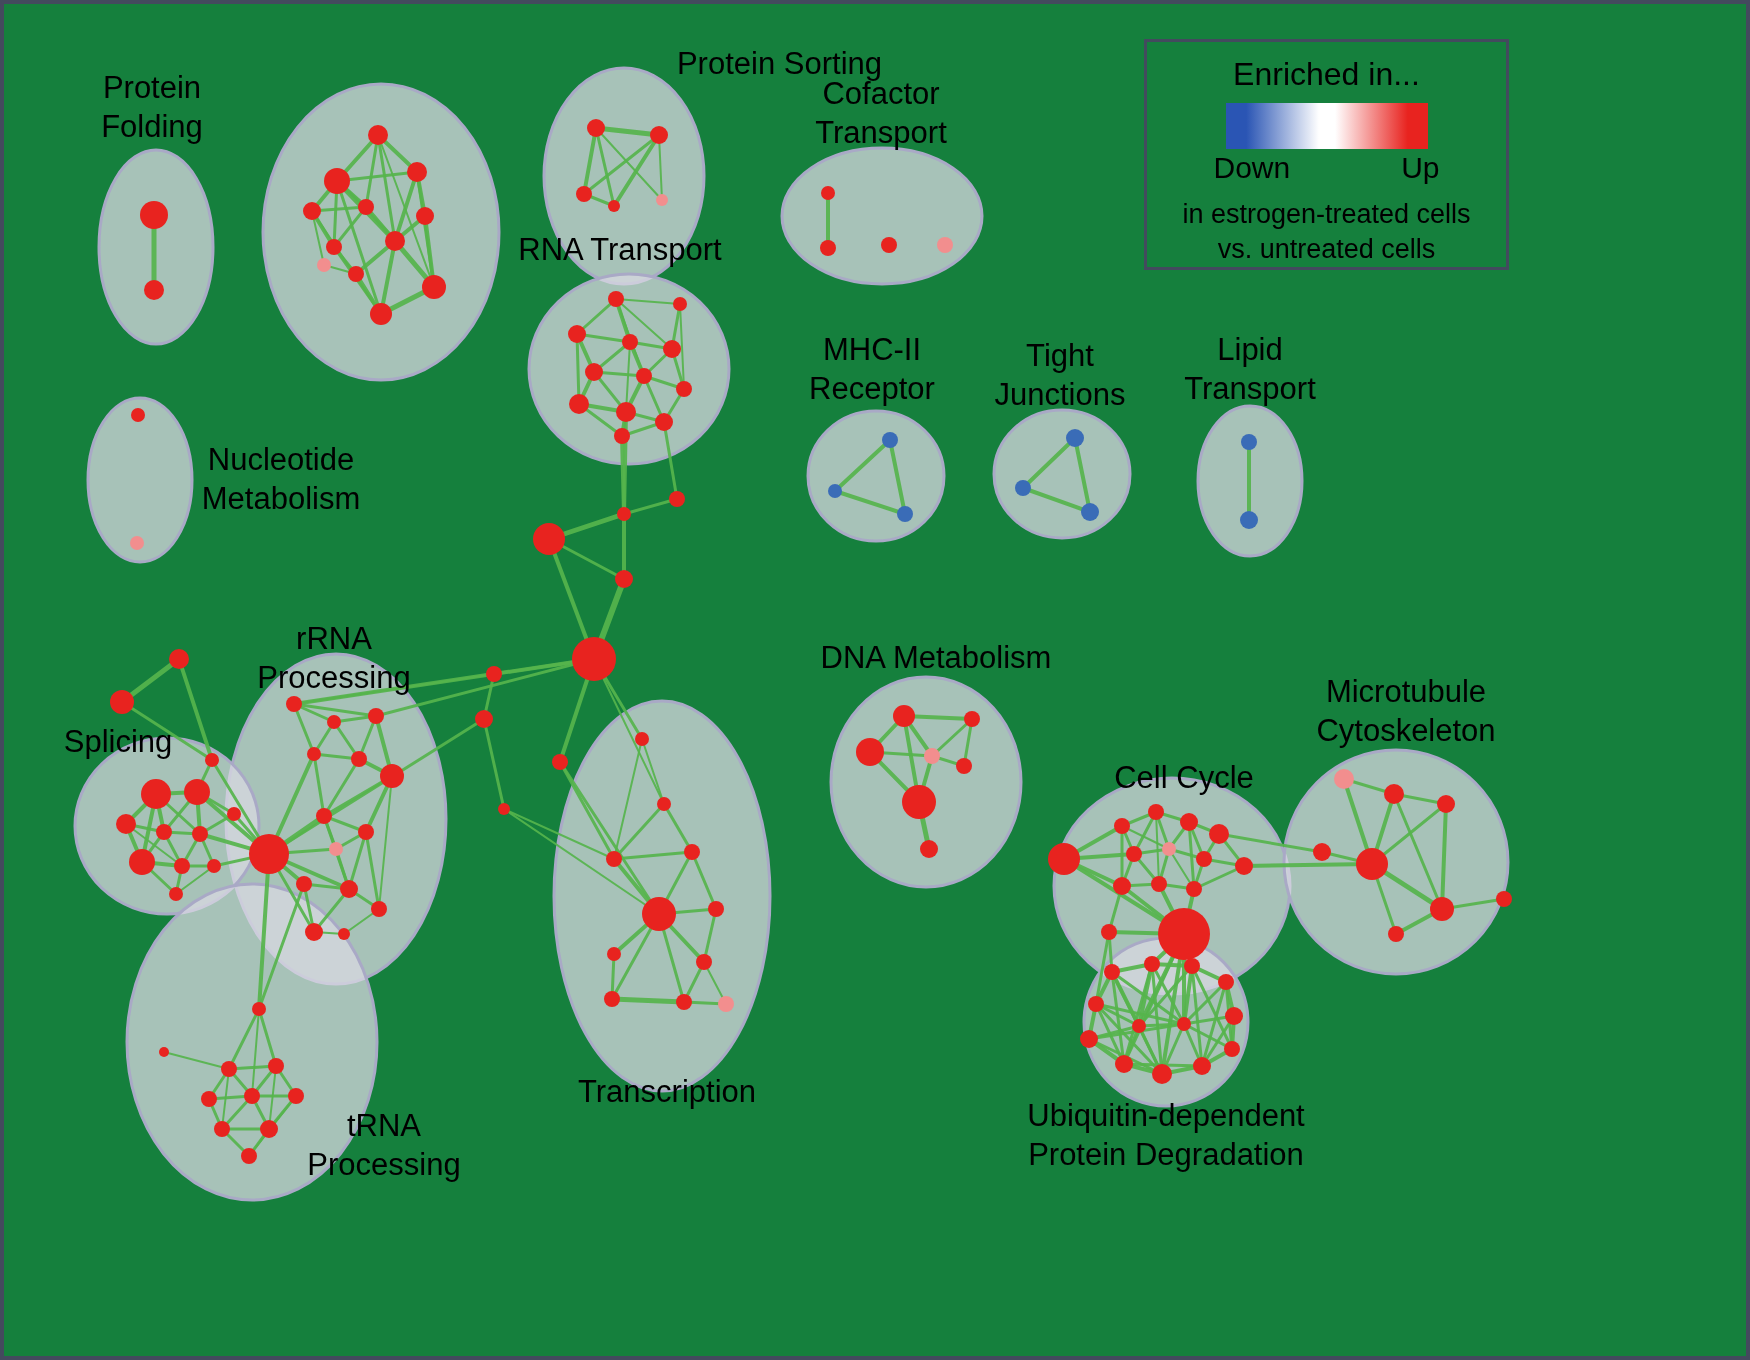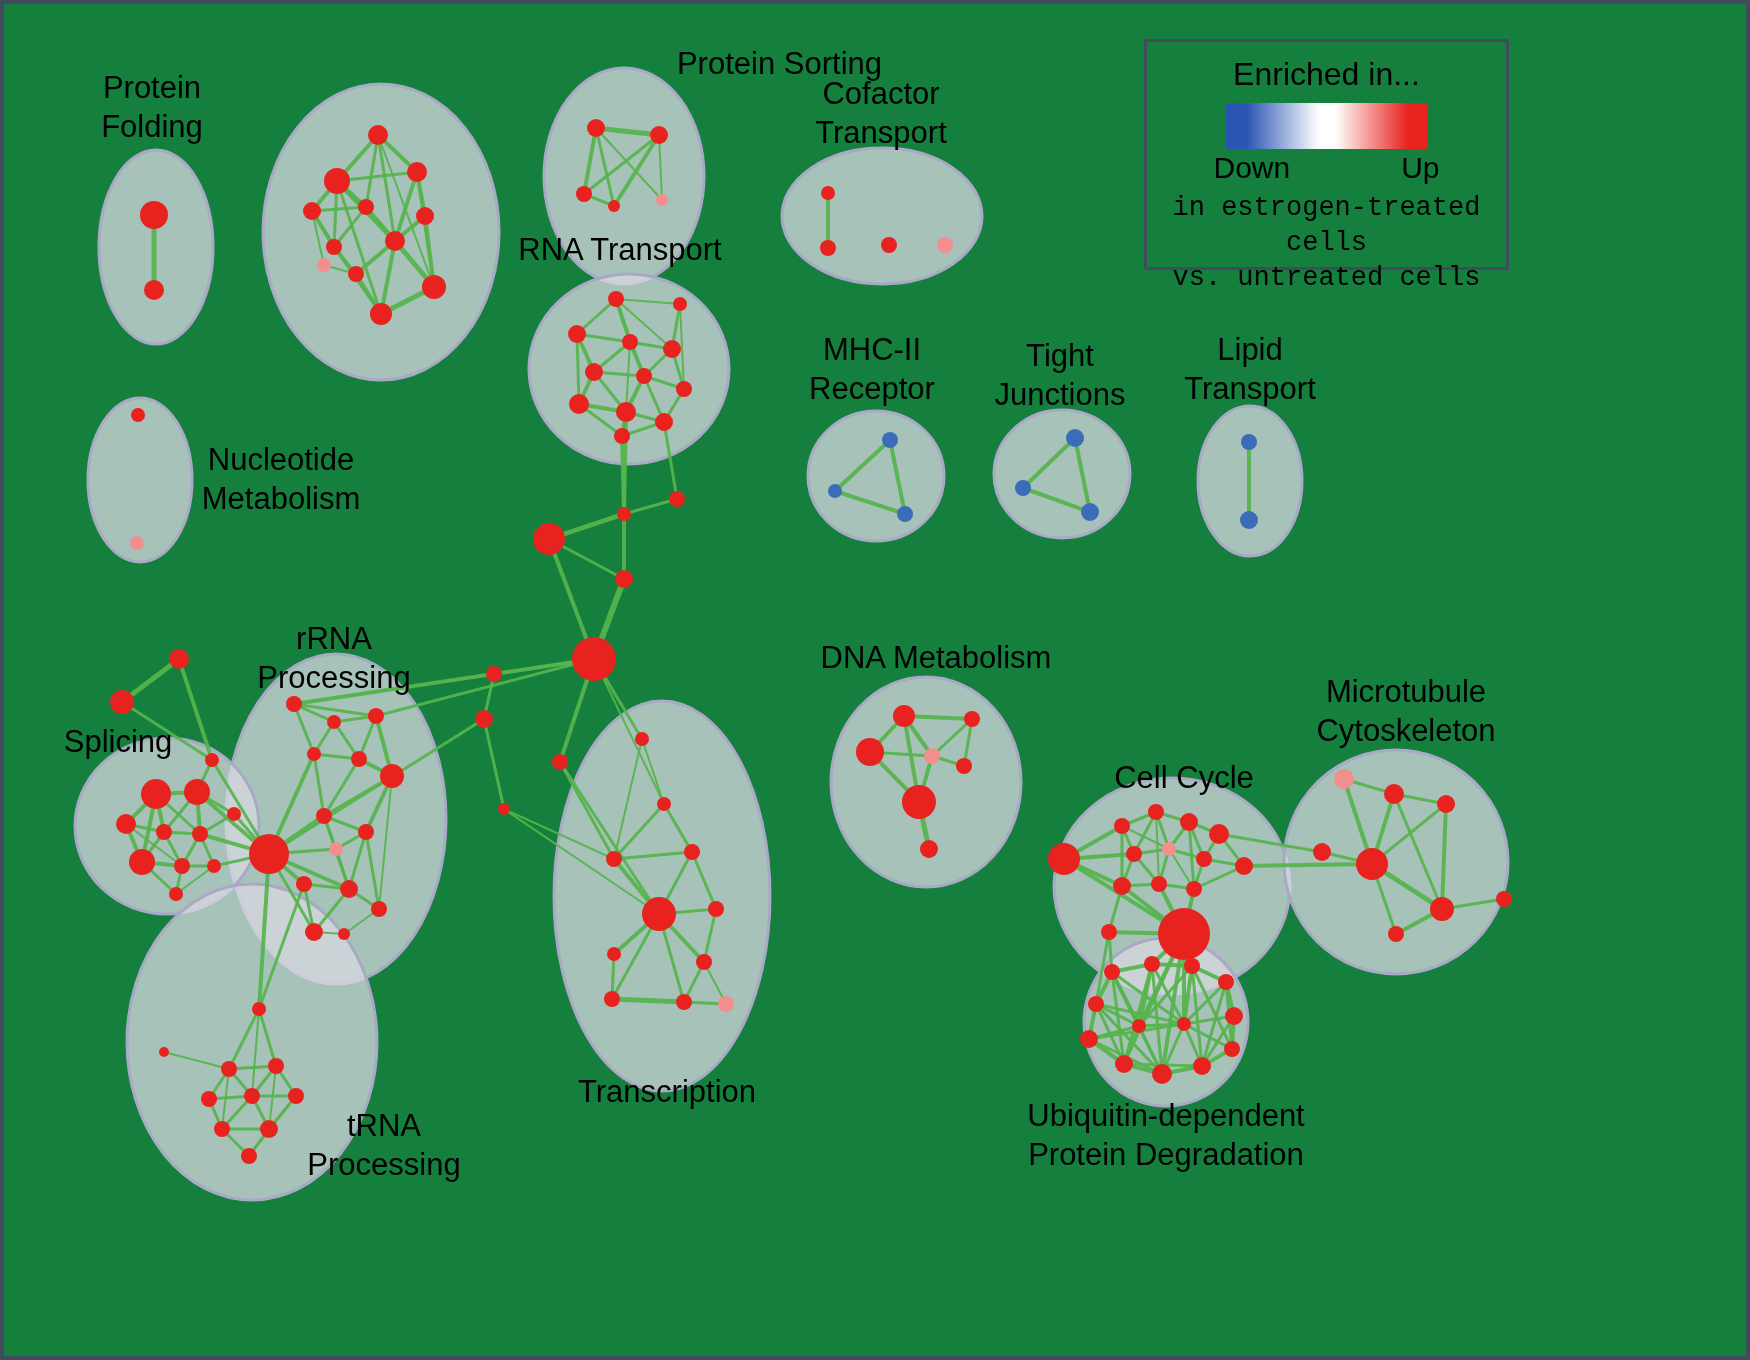--- a/index.html
+++ b/index.html
@@ -46,24 +46,24 @@
   .legend-gradient {
     width: 202px;
     height: 46px;
     margin: 10px auto 0;
     background: linear-gradient(90deg, #2a55b4 0%, #2a55b4 10%, #ffffff 46%, #ffffff 54%, #e8231f 90%, #e8231f 100%);
   }
   .legend-scale {
     display: flex;
     justify-content: space-between;
     width: 226px;
-    margin: 2px auto 6px;
+    margin: 2px auto 12px;
     font-size: 30px;
   }
-  .legend-captions { margin-top: 6px; font-family: Liberation Mono, monospace; }
+  .legend-captions { margin-top: 6px; }
   .legend-caption { font-size: 27px; line-height: 35px; }
 </style>
 </head>
 <body>
 
 <div class="figure">
 
   <svg id="network-svg" width="1750" height="1360" viewBox="0 0 1750 1360">
       <ellipse cx="152" cy="243" rx="57" ry="97" fill="#d8d8e2" fill-opacity="0.75" stroke="#a9a9c6" stroke-width="3"></ellipse>
       <ellipse cx="377" cy="228" rx="118" ry="148" fill="#d8d8e2" fill-opacity="0.75" stroke="#a9a9c6" stroke-width="3"></ellipse>

